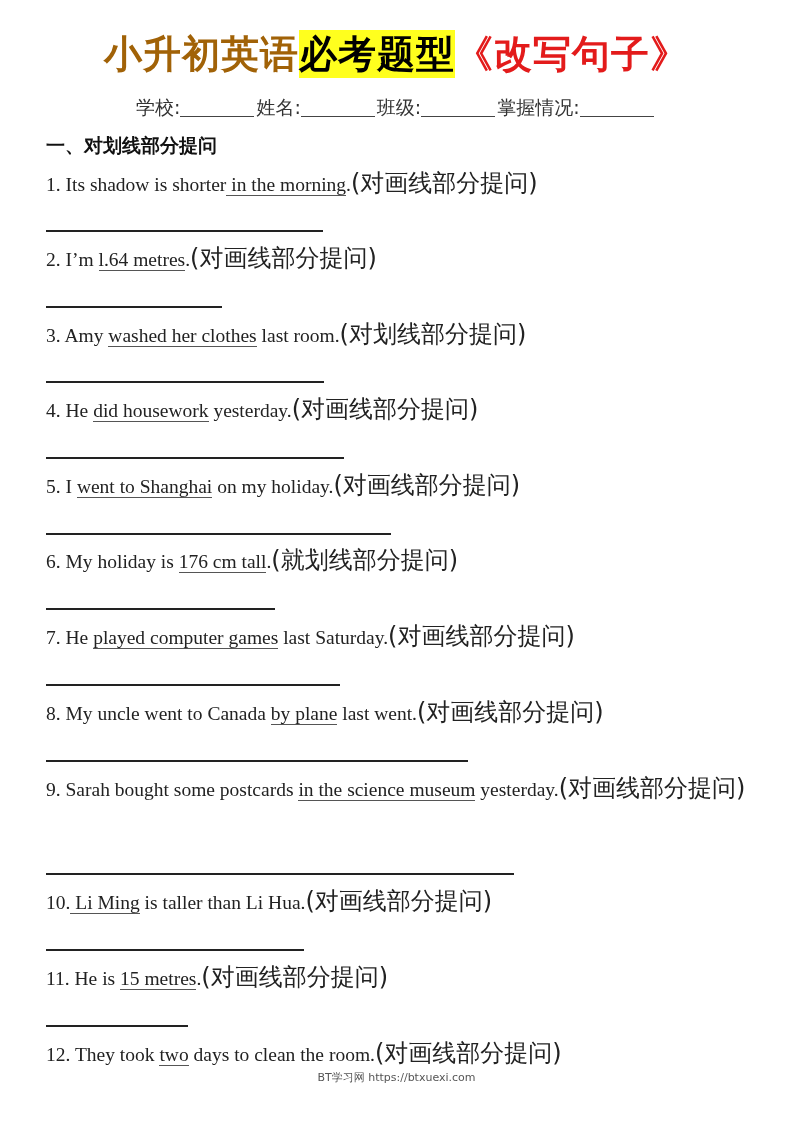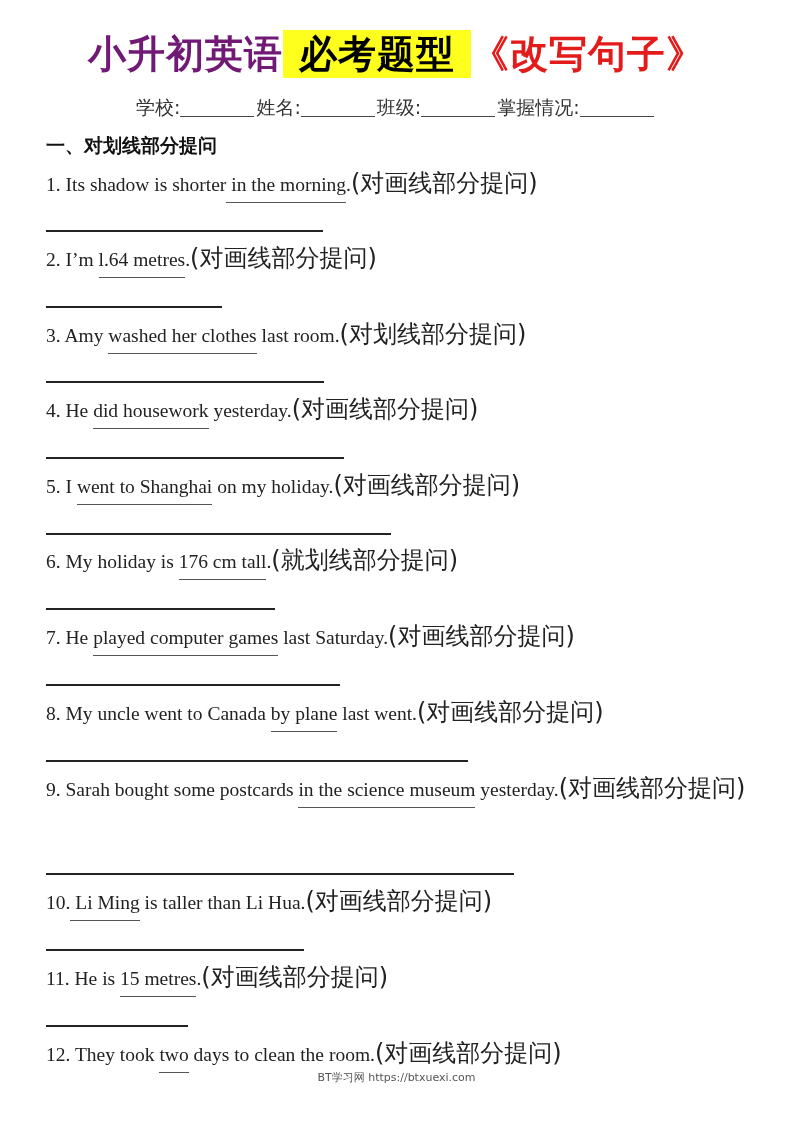--- a/index.html
+++ b/index.html
@@ -2,38 +2,38 @@
 <html><head>
 <meta charset="utf-8">
 <style>
   html, body { margin: 0; padding: 0; background: #ffffff; }
   body { width: 793px; height: 1122px; position: relative; overflow: hidden; color: #222; }
   .title {
     position: absolute; left: 0; top: 30px; width: 793px; text-align: center;
     font-family: "DejaVu Sans", sans-serif; font-weight: bold; font-size: 38px; line-height: 48px;
     white-space: nowrap; letter-spacing: 1px;
   }
-  .title .black { color: #701a75; }
-  .title .hl { color: #000; background: #ffff1e; padding: 2px 16px; text-align: right; }
+  .title .black { color: #a16207; }
+  .title .hl { color: #000; background: #ffff1e; padding: 2px 0; text-align: right; }
   .title .red { color: #e31b1b; }
   .info {
     position: absolute; left: 136px; top: 92px; width: 560px;
     font-family: "DejaVu Sans", sans-serif; font-size: 19px; line-height: 30px; color: #333; white-space: nowrap;
   }
   .info .blank { display: inline-block; width: 74px; border-bottom: 1.5px solid #444; height: 20px; vertical-align: -3px; margin-right: 2px; }
   .section {
     position: absolute; left: 46px; top: 130px;
     font-family: "DejaVu Sans", sans-serif; font-weight: bold; font-size: 19px; line-height: 30px; color: #111;
   }
   .q {
     position: absolute; left: 46px; width: 720px;
     font-family: "Liberation Serif", serif; font-size: 19.5px; line-height: 37px; color: #222;
   }
   .q .cn { font-family: "DejaVu Sans", sans-serif; font-size: 24px; }
-  .q u { text-decoration: none; border-bottom: 1.5px solid #555; padding-bottom: 7px; }
+  .q u { text-decoration: none; border-bottom: 1.5px solid #555; padding-bottom: 0px; }
   .ans { position: absolute; left: 46px; height: 0; border-top: 2.5px solid #222; }
   .footer {
     position: absolute; left: 0; width: 793px; top: 1070px; text-align: center;
     font-family: "DejaVu Sans", sans-serif; font-size: 11px; color: #555;
   }
 </style>
 </head>
 <body>
 
 <div class="title">

